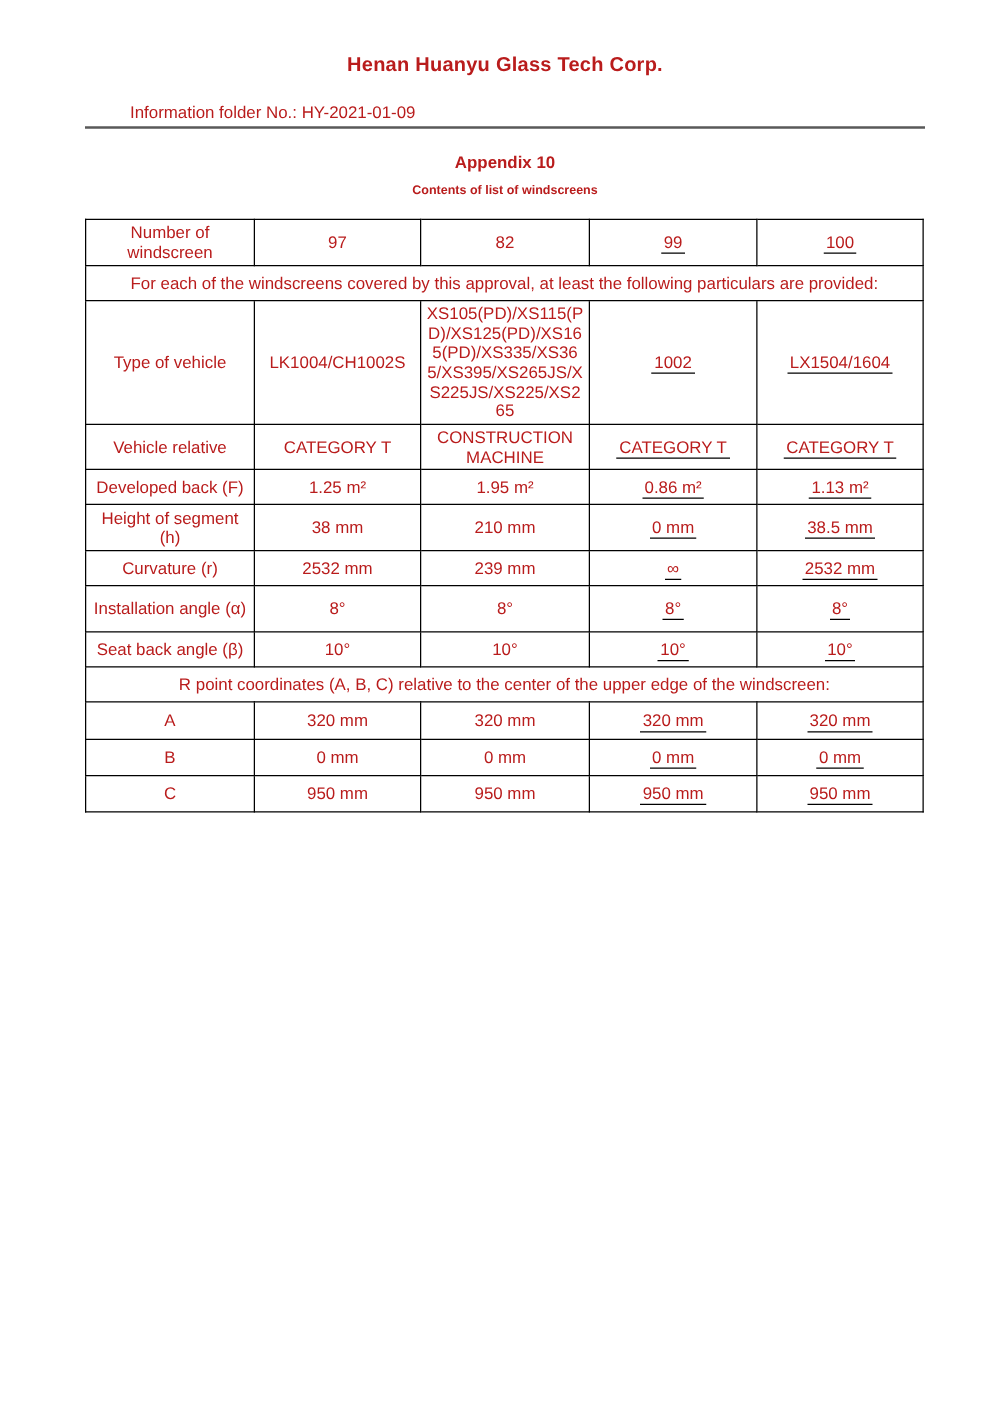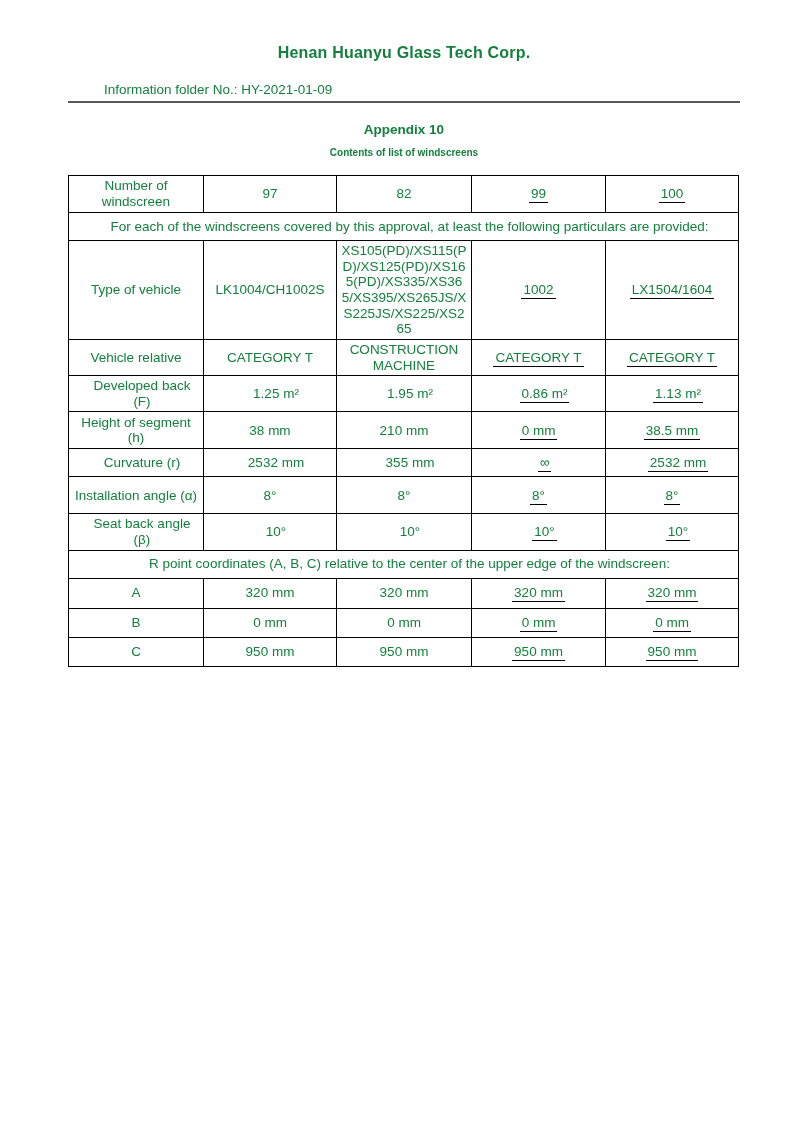--- a/index.html
+++ b/index.html
@@ -1,19 +1,19 @@
 <!DOCTYPE html>
 <html><head>
 <meta charset="utf-8">
 <style>
   html,body{margin:0;padding:0;background:#fff;}
   .page{
     position:relative;
     width:793px;height:1122px;
-    background:#fff;color:#15803d;
+    background:#fff;color:#b91c1c;
     font-family:"Liberation Sans","DejaVu Sans",sans-serif;
     overflow:hidden;
   }
   .content{padding:44px 53px 0 68px;}
   .company-title{
     text-align:center;font-size:16px;font-weight:bold;
     margin:0 0 20px 0;letter-spacing:0.2px;
   }
   .meta{
     display:flex;justify-content:space-between;align-items:center;
@@ -40,21 +40,21 @@
     border:1px solid #000;
     text-align:center;vertical-align:middle;
     padding:2px 4px;
     overflow:hidden;
   }
   td.note{text-align:left;padding-left:5px;}
   td.break{word-break:break-all;}
   td.narrow{padding-left:16px;padding-right:16px;}
   .u{border-bottom:1px solid #000;padding:0 2px 1px 2px;}
   
-  tr.h32 td{height:32px;} tr.h23 td{height:23px;padding-left:16px;} tr.h62 td{height:62px;}
+  tr.h32 td{height:32px;} tr.h23 td{height:23px;} tr.h62 td{height:62px;}
   tr.h93 td{height:93px;} tr.h30 td{height:30px;} tr.h25 td{height:25px;}
   tr.h24 td{height:24px;}
 </style>
 </head>
 <body>
 
 <div class="page">
   <div class="content">
 
     <h1 class="company-title">Henan Huanyu Glass Tech Corp.</h1>
@@ -117,21 +117,21 @@
           <td>Height of segment (h)</td>
           <td>38 mm</td>
           <td>210 mm</td>
           <td><span class="u">0 mm</span></td>
           <td><span class="u">38.5 mm</span></td>
         </tr>
 
         <tr class="h23">
           <td>Curvature (r)</td>
           <td>2532 mm</td>
-          <td>355 mm</td>
+          <td>239 mm</td>
           <td><span class="u">∞</span></td>
           <td><span class="u">2532 mm</span></td>
         </tr>
 
         <tr class="h32">
           <td>Installation angle (α)</td>
           <td>8°</td>
           <td>8°</td>
           <td><span class="u">8°</span></td>
           <td><span class="u">8°</span></td>

